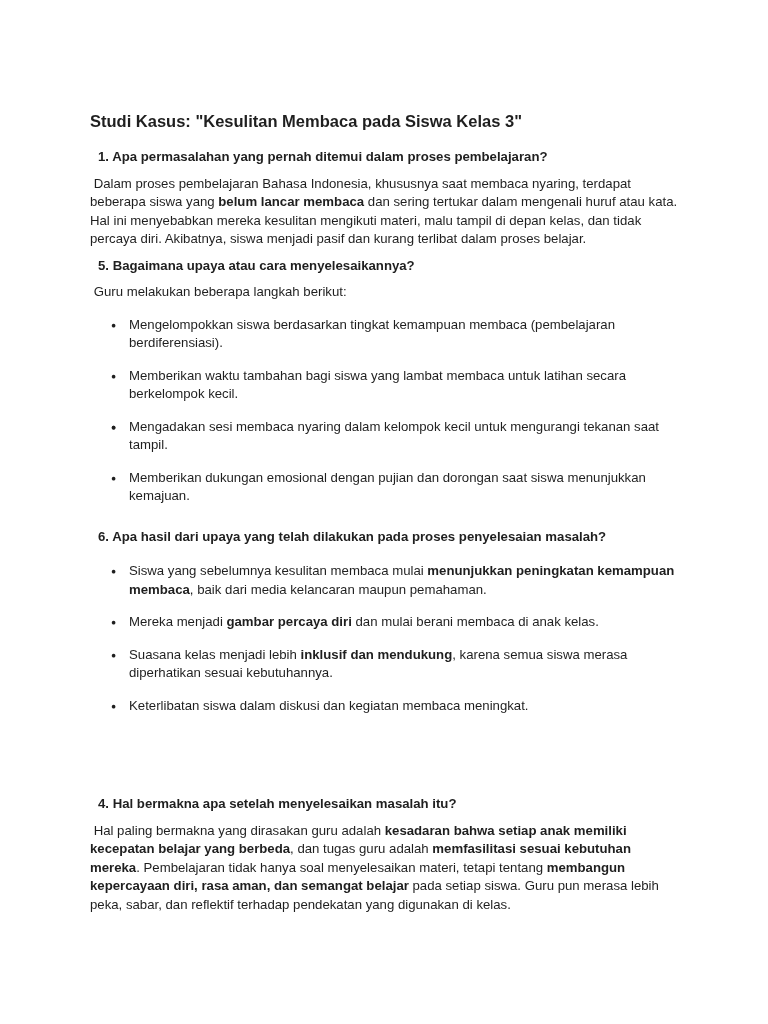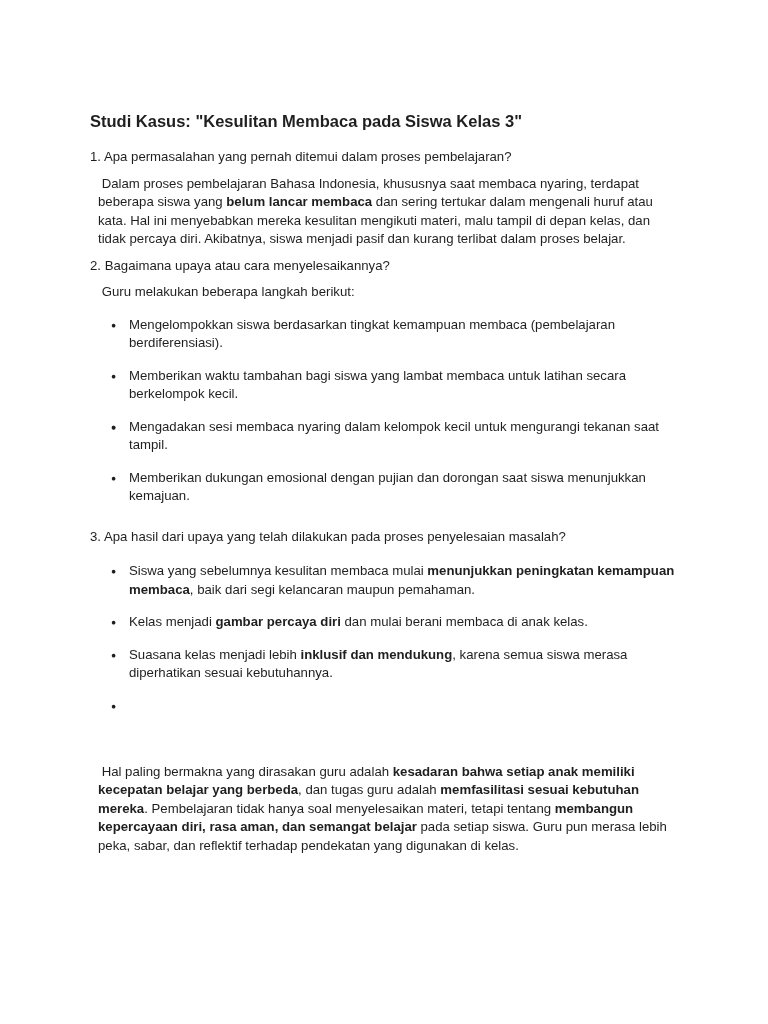--- a/index.html
+++ b/index.html
@@ -21,25 +21,25 @@
     line-height: 18.5px;
   }
   .doc-title {
     font-size: 16.5px;
     line-height: 20px;
     font-weight: 700;
     margin: 0 0 17px 0;
     white-space: pre-wrap;
   }
   .heading {
-    font-weight: 400;
-    margin: 0;
+    font-weight: 700;
+    margin: 8px;
   }
   .para {
-    margin: 8px;
+    margin: 0;
     white-space: pre-wrap;
   }
   .bold { font-weight: 700; }
   section { margin: 0; }
   .sec-2 { margin-top: 4px; }
   .sec-3 { margin-top: 22px; }
   .sec-4 { margin-top: 80px; }
   ul.bullets {
     list-style: none;
     margin: 14px 0 0 0;
@@ -65,38 +65,39 @@
 <div class="page">
 
   <div class="doc-title">Studi Kasus: "Kesulitan Membaca pada Siswa Kelas 3"</div>
 
   <section class="sec-1">
     <div class="heading">1. Apa permasalahan yang pernah ditemui dalam proses pembelajaran?</div>
     <p class="para"><span> Dalam proses pembelajaran Bahasa Indonesia, khususnya saat membaca nyaring, terdapat beberapa siswa yang </span><span class="bold">belum lancar membaca</span><span> dan sering tertukar dalam mengenali huruf atau kata. Hal ini menyebabkan mereka kesulitan mengikuti materi, malu tampil di depan kelas, dan tidak percaya diri. Akibatnya, siswa menjadi pasif dan kurang terlibat dalam proses belajar.</span></p>
   </section>
 
   <section class="sec-2">
-    <div class="heading">2. Bagaimana upaya atau cara menyelesaikannya?</div>
+    <div class="heading">5. Bagaimana upaya atau cara menyelesaikannya?</div>
     <p class="para"> Guru melakukan beberapa langkah berikut:</p>
     <ul class="bullets">
       <li><span class="dot">●</span><span class="li-text"><span>Mengelompokkan siswa berdasarkan tingkat kemampuan membaca (pembelajaran berdiferensiasi).</span></span></li>
       <li><span class="dot">●</span><span class="li-text"><span>Memberikan waktu tambahan bagi siswa yang lambat membaca untuk latihan secara berkelompok kecil.</span></span></li>
       <li><span class="dot">●</span></li>
       <li><span class="dot">●</span><span class="li-text"><span>Mengadakan sesi membaca nyaring dalam kelompok kecil untuk mengurangi tekanan saat tampil.</span></span></li>
       <li><span class="dot">●</span><span class="li-text"><span>Memberikan dukungan emosional dengan pujian dan dorongan saat siswa menunjukkan kemajuan.</span></span></li>
     </ul>
   </section>
 
   <section class="sec-3">
-    <div class="heading">3. Apa hasil dari upaya yang telah dilakukan pada proses penyelesaian masalah?</div>
+    <div class="heading">6. Apa hasil dari upaya yang telah dilakukan pada proses penyelesaian masalah?</div>
     <ul class="bullets">
-      <li><span class="dot">●</span><span class="li-text"><span>Siswa yang sebelumnya kesulitan membaca mulai </span><span class="bold">menunjukkan peningkatan kemampuan membaca</span><span>, baik dari segi kelancaran maupun pemahaman.</span></span></li>
-      <li><span class="dot">●</span><span class="li-text"><span>Kelas menjadi </span><span class="bold">gambar percaya diri</span><span> dan mulai berani membaca di anak kelas.</span></span></li>
+      <li><span class="dot">●</span><span class="li-text"><span>Siswa yang sebelumnya kesulitan membaca mulai </span><span class="bold">menunjukkan peningkatan kemampuan membaca</span><span>, baik dari media kelancaran maupun pemahaman.</span></span></li>
+      <li><span class="dot">●</span><span class="li-text"><span>Mereka menjadi </span><span class="bold">gambar percaya diri</span><span> dan mulai berani membaca di anak kelas.</span></span></li>
       <li><span class="dot">●</span><span class="li-text"><span>Suasana kelas menjadi lebih </span><span class="bold">inklusif dan mendukung</span><span>, karena semua siswa merasa diperhatikan sesuai kebutuhannya.</span></span></li>
-      <li><span class="dot">●</span></li>
+      <li><span class="dot">●</span><span class="li-text"><span>Keterlibatan siswa dalam diskusi dan kegiatan membaca meningkat.</span></span></li>
     </ul>
   </section>
 
   <section class="sec-4">
+    <div class="heading">4. Hal bermakna apa setelah menyelesaikan masalah itu?</div>
     <p class="para"><span> Hal paling bermakna yang dirasakan guru adalah </span><span class="bold">kesadaran bahwa setiap anak memiliki kecepatan belajar yang berbeda</span><span>, dan tugas guru adalah </span><span class="bold">memfasilitasi sesuai kebutuhan mereka</span><span>. Pembelajaran tidak hanya soal menyelesaikan materi, tetapi tentang </span><span class="bold">membangun kepercayaan diri, rasa aman, dan semangat belajar</span><span> pada setiap siswa. Guru pun merasa lebih peka, sabar, dan reflektif terhadap pendekatan yang digunakan di kelas.</span></p>
   </section>
 
 </div>
 
 </body></html>

